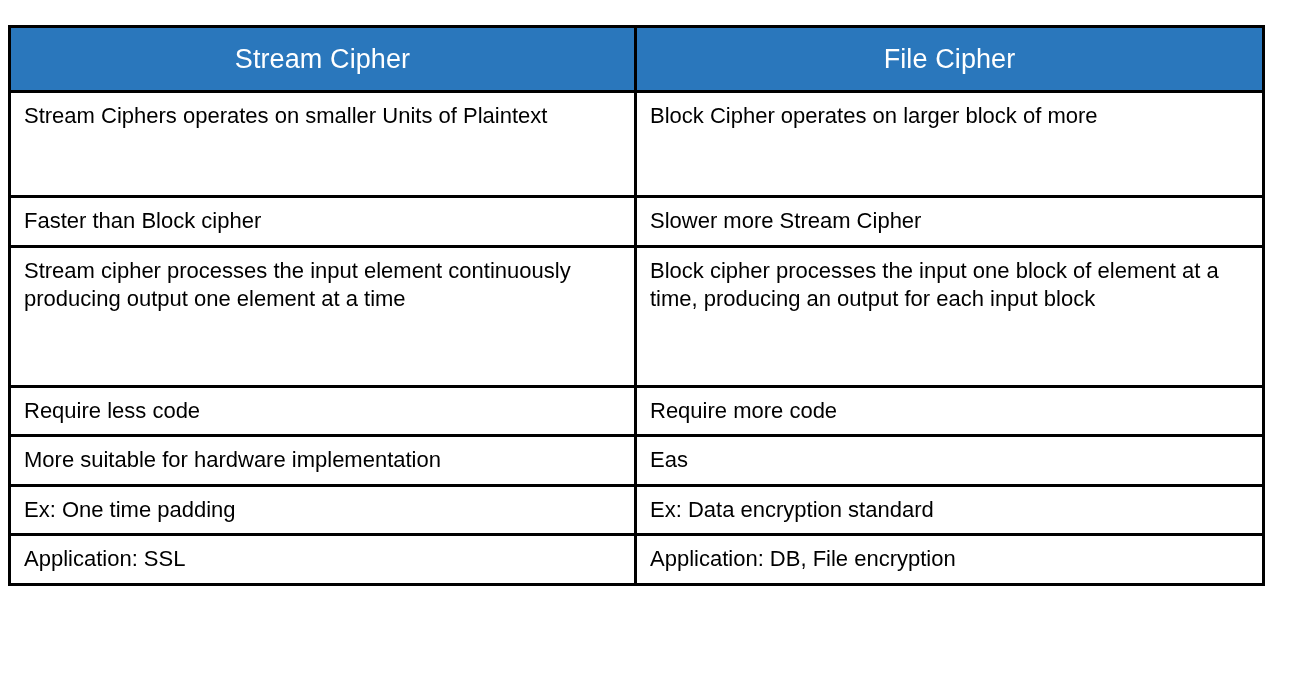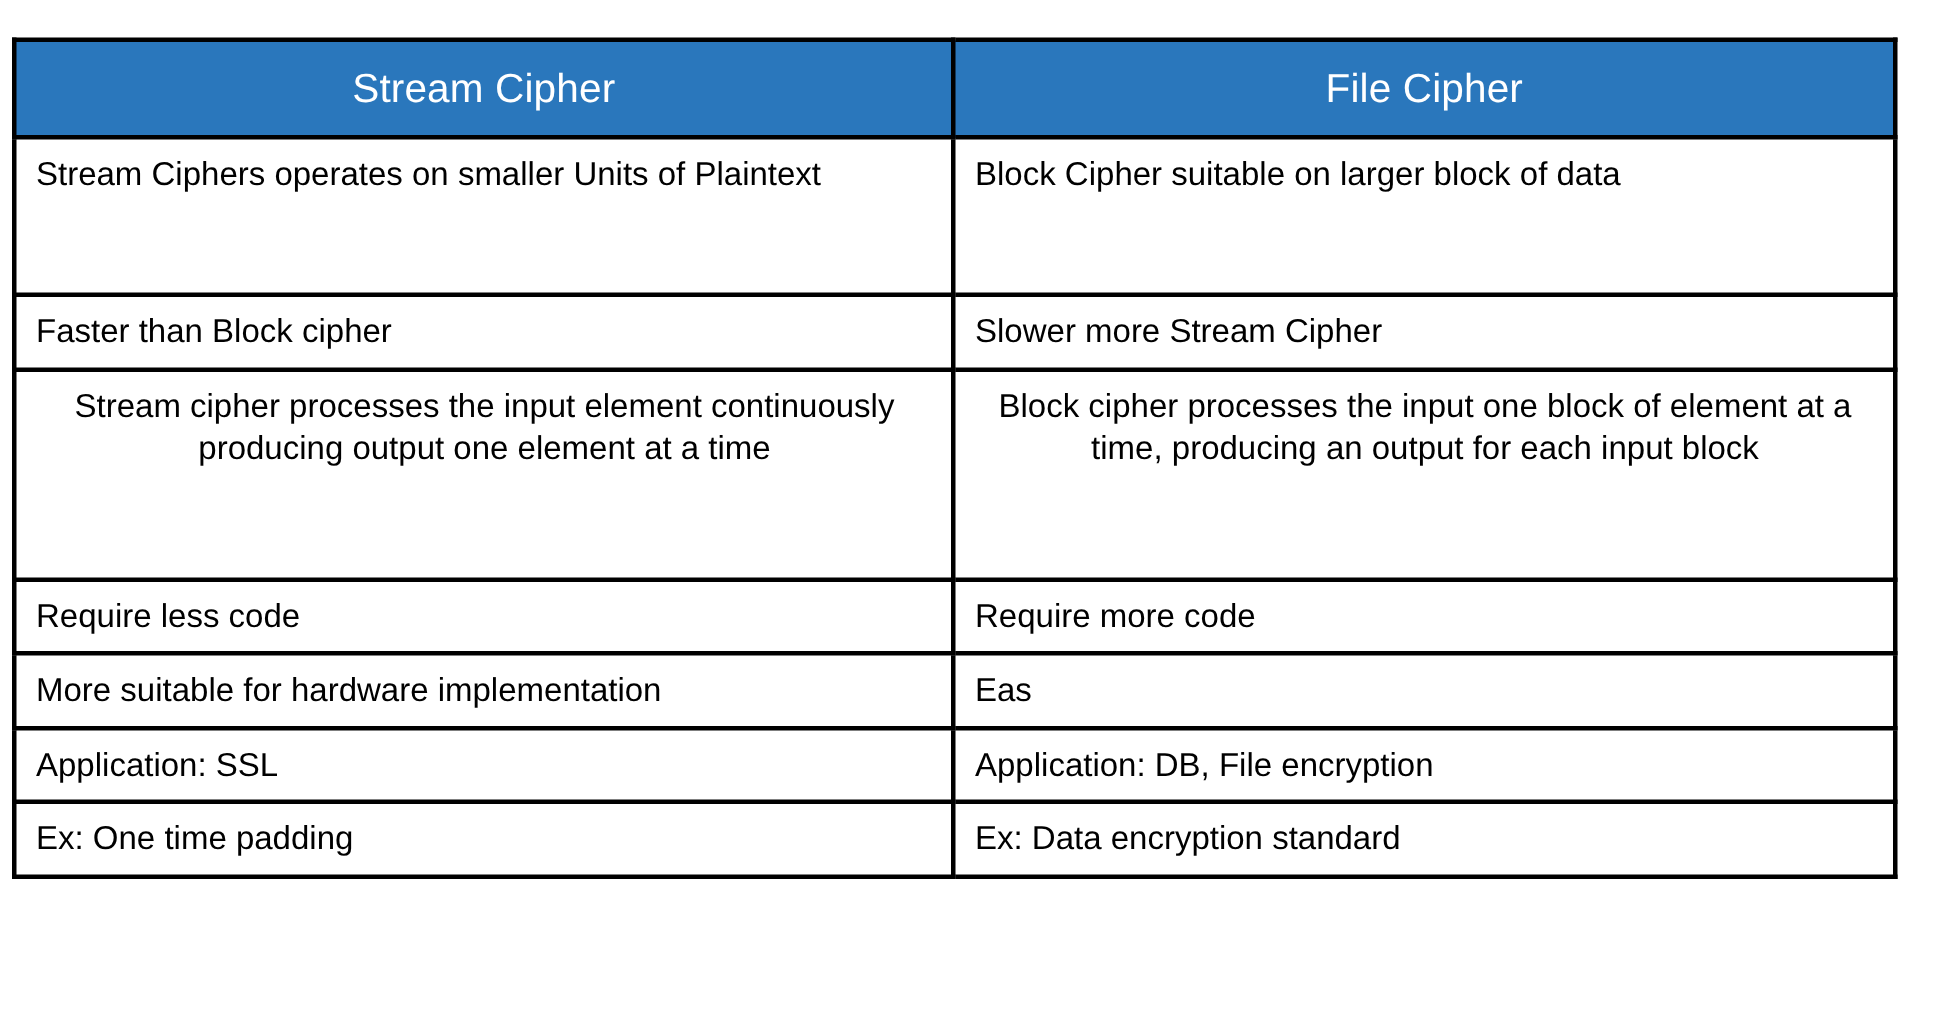--- a/index.html
+++ b/index.html
@@ -55,21 +55,21 @@
     color: #000000;
     text-align: left;
     font-size: 22px;
     font-weight: normal;
     line-height: 1.30;
     padding: 9px 12px 9px 13px;
     letter-spacing: 0px;
   }
 
   .comparison-table tbody tr.row-h2 td { height: 105px; vertical-align: top; }
-  .comparison-table tbody tr.row-h3 td { height: 140px; vertical-align: top; text-align: center; }
+  .comparison-table tbody tr.row-h3 td { height: 140px; vertical-align: top; }
   .comparison-table tbody tr.row-h1 td { height: 48px; vertical-align: middle; }
 </style>
 </head>
 <body>
 
 <div class="page">
 
   <table class="comparison-table">
     <colgroup>
       <col class="col-left">
@@ -80,21 +80,21 @@
       <tr>
         <th>Stream Cipher</th>
         <th>File Cipher</th>
       </tr>
     </thead>
 
     <tbody>
 
       <tr class="row-h2">
         <td>Stream Ciphers operates on smaller Units of Plaintext</td>
-        <td>Block Cipher suitable on larger block of data</td>
+        <td>Block Cipher operates on larger block of more</td>
       </tr>
 
       <tr class="row-h1">
         <td>Faster than Block cipher</td>
         <td>Slower more Stream Cipher</td>
       </tr>
 
       <tr class="row-h3">
         <td>Stream cipher processes the input element continuously producing output one element at a time</td>
         <td>Block cipher processes the input one block of element at a time, producing an output for each input block</td>
@@ -104,25 +104,25 @@
         <td>Require less code</td>
         <td>Require more code</td>
       </tr>
 
       <tr class="row-h1">
         <td>More suitable for hardware implementation</td>
         <td>Eas</td>
       </tr>
 
       <tr class="row-h1">
-        <td>Application: SSL</td>
-        <td>Application: DB, File encryption</td>
+        <td>Ex: One time padding</td>
+        <td>Ex: Data encryption standard</td>
       </tr>
 
       <tr class="row-h1">
-        <td>Ex: One time padding</td>
-        <td>Ex: Data encryption standard</td>
+        <td>Application: SSL</td>
+        <td>Application: DB, File encryption</td>
       </tr>
 
     </tbody>
   </table>
 
 </div>
 
 </body></html>

